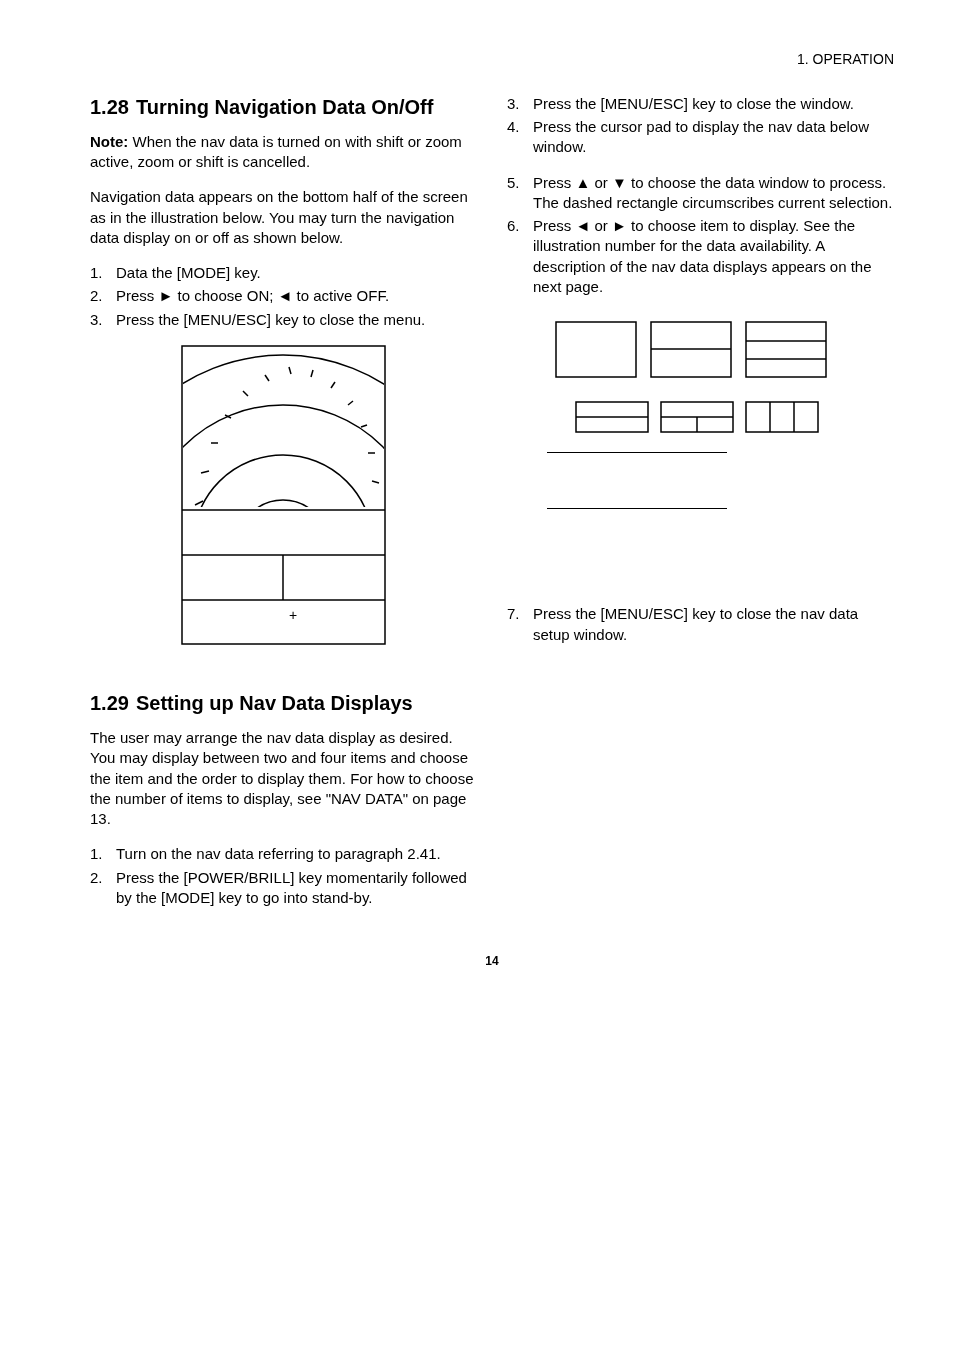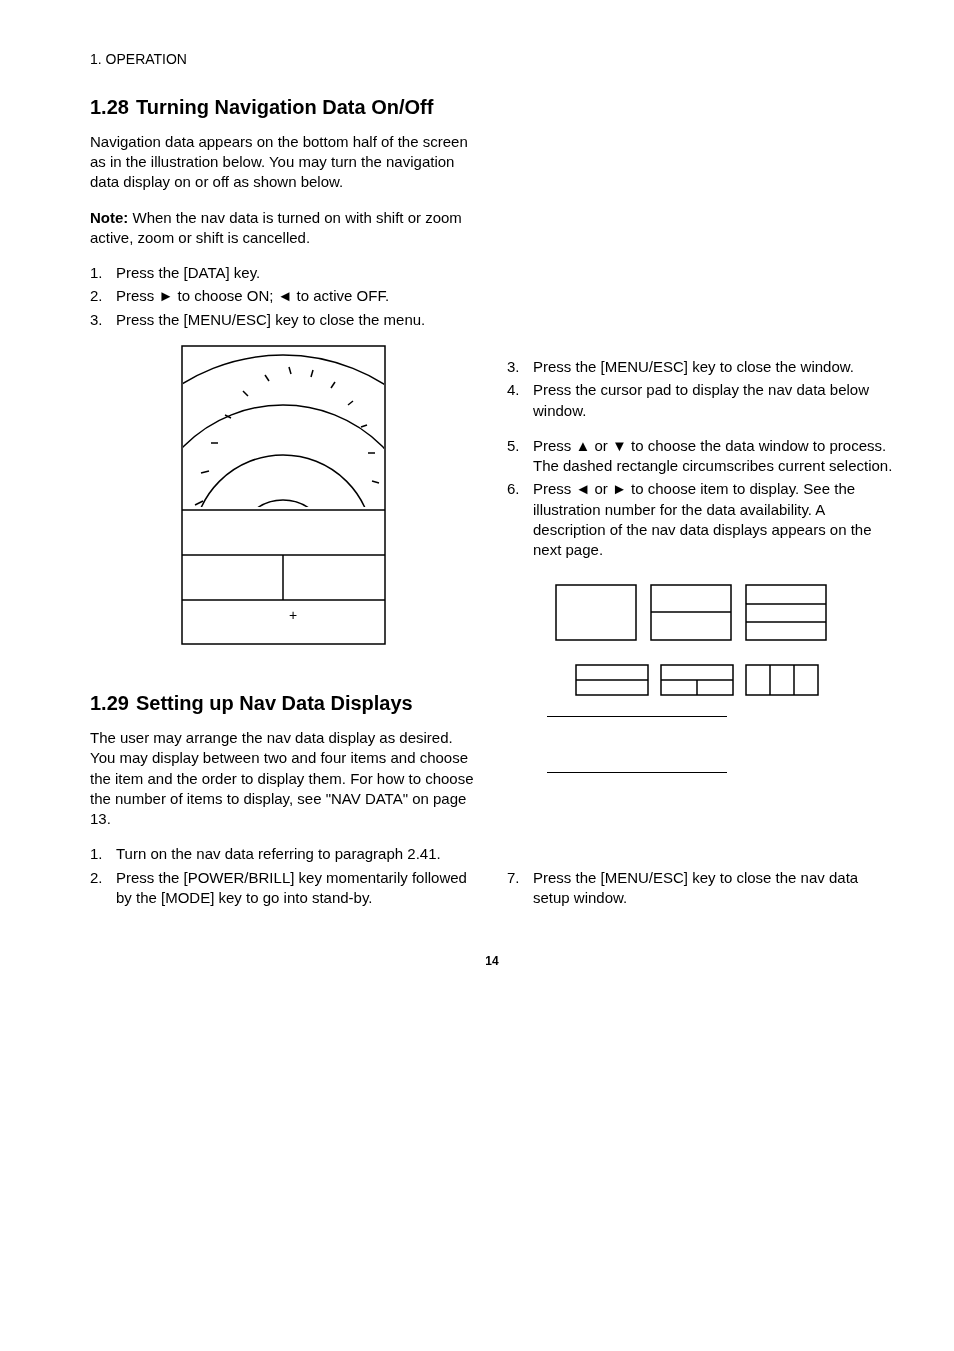--- a/index.html
+++ b/index.html
@@ -6,27 +6,27 @@
     font-family: Arial, Helvetica, sans-serif;
     font-size: 15px;
     color: #000;
     margin: 0;
     padding: 50px 60px 40px 90px;
     width: 954px;
     box-sizing: border-box;
     line-height: 1.35;
   }
   .header-right {
+    text-align: right;
     font-size: 14px;
     margin-bottom: 25px;
   }
   .columns {
     display: flex;
     gap: 30px;
-    align-items: flex-end;
   }
   .col {
     flex: 1;
   }
   h2 {
     font-size: 20px;
     font-weight: bold;
     margin: 0 0 12px 0;
     line-height: 1.3;
   }
@@ -88,30 +88,30 @@
 
 <div class="header-right">1. OPERATION</div>
 
 <div class="columns">
 
   <div class="col">
     <h2>
       <span class="num">1.28</span><span class="title-text">Turning Navigation Data On/Off</span>
     </h2>
 
-    <p>Navigation data appears on the bottom half of the screen as in the illustration below. You may turn the navigation data display on or off as shown below.</p>
-
     <p>
       <span class="note-label">Note:</span><span> When the nav data is turned on with shift or zoom active, zoom or shift is cancelled.</span>
     </p>
 
+    <p>Navigation data appears on the bottom half of the screen as in the illustration below. You may turn the navigation data display on or off as shown below.</p>
+
     <ol class="steps">
       <li>
           <span class="li-num">1.</span>
-          <span class="li-body">Press the [DATA] key.</span>
+          <span class="li-body">Data the [MODE] key.</span>
         </li>
       <li>
           <span class="li-num">2.</span>
           <span class="li-body">Press ► to choose ON; ◄ to active OFF.</span>
         </li>
       <li>
           <span class="li-num">3.</span>
           <span class="li-body">Press the [MENU/ESC] key to close the menu.</span>
         </li>
     </ol>

